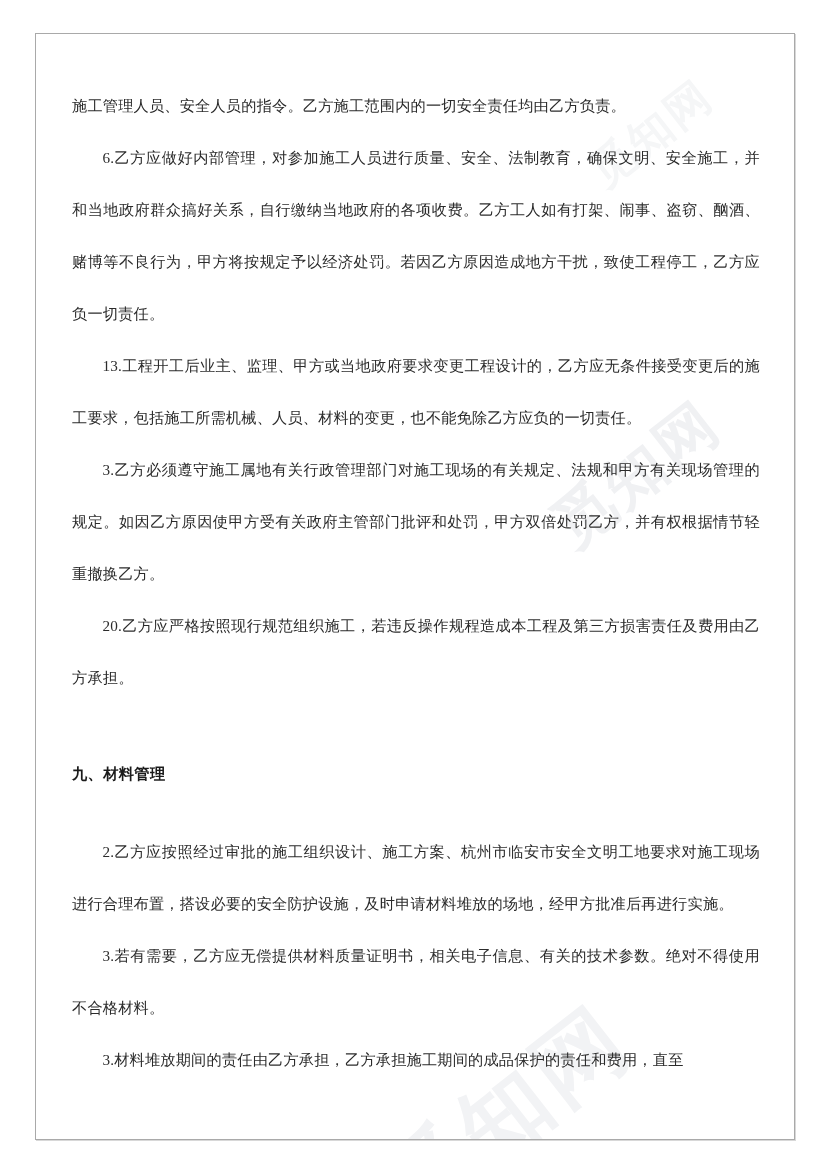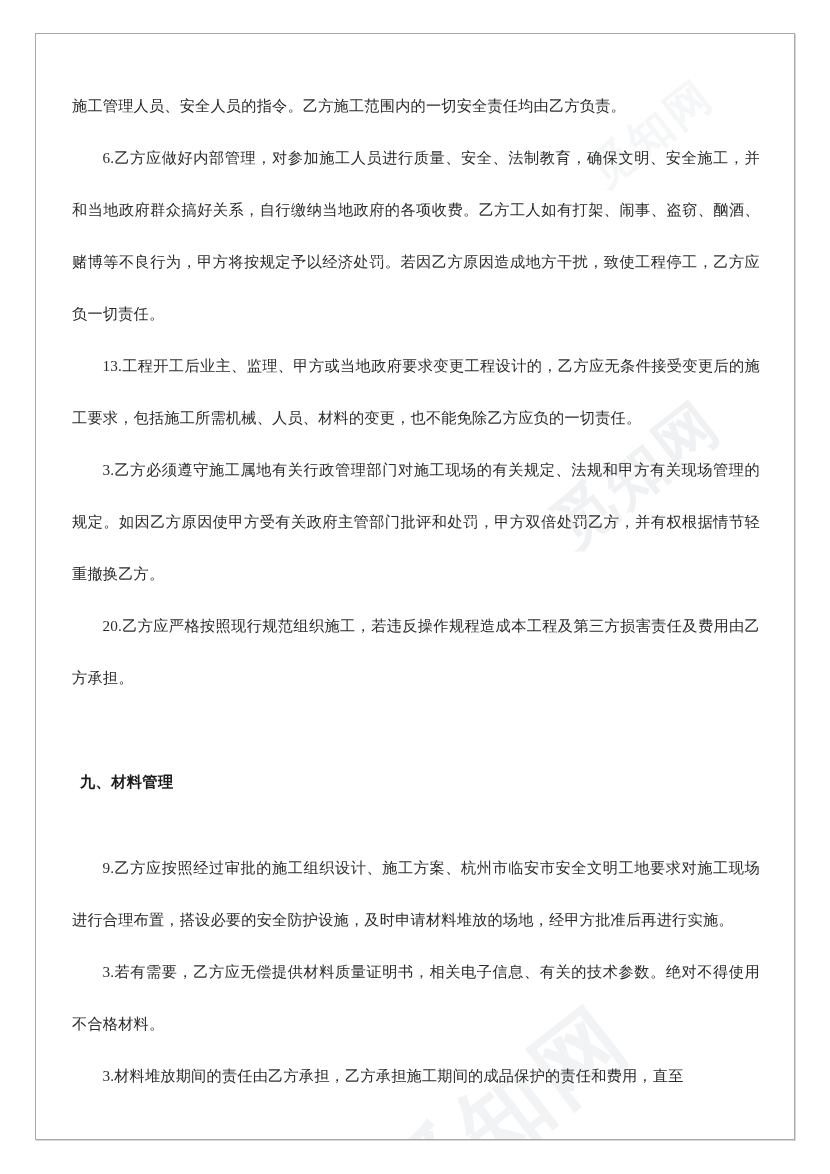--- a/index.html
+++ b/index.html
@@ -66,21 +66,21 @@
     text-justify: inter-ideograph;
     margin: 0;
     letter-spacing: 0.2px;
   }
   .para.indent { text-indent: 2em; }
   .heading {
     font-size: 15.2px;
     line-height: 52px;
     font-weight: 700;
     color: #1b1b1b;
-    margin: 8px;
+    margin: 0;
     letter-spacing: 0.4px;
   }
   .spacer-sm { height: 26px; }
   .spacer-md { height: 44px; }
 </style>
 </head>
 <body>
 
 <div id="page-sheet">
 
@@ -102,20 +102,20 @@
     <p class="para indent">3.乙方必须遵守施工属地有关行政管理部门对施工现场的有关规定、法规和甲方有关现场管理的规定。如因乙方原因使甲方受有关政府主管部门批评和处罚，甲方双倍处罚乙方，并有权根据情节轻重撤换乙方。</p>
 
     <p class="para indent">20.乙方应严格按照现行规范组织施工，若违反操作规程造成本工程及第三方损害责任及费用由乙方承担。</p>
 
     <div class="spacer-md"></div>
 
     <p class="heading">九、材料管理</p>
 
     <div class="spacer-sm"></div>
 
-    <p class="para indent">9.乙方应按照经过审批的施工组织设计、施工方案、杭州市临安市安全文明工地要求对施工现场进行合理布置，搭设必要的安全防护设施，及时申请材料堆放的场地，经甲方批准后再进行实施。</p>
+    <p class="para indent">2.乙方应按照经过审批的施工组织设计、施工方案、杭州市临安市安全文明工地要求对施工现场进行合理布置，搭设必要的安全防护设施，及时申请材料堆放的场地，经甲方批准后再进行实施。</p>
 
     <p class="para indent">3.若有需要，乙方应无偿提供材料质量证明书，相关电子信息、有关的技术参数。绝对不得使用不合格材料。</p>
 
     <p class="para indent">3.材料堆放期间的责任由乙方承担，乙方承担施工期间的成品保护的责任和费用，直至</p>
 
   </div>
 </div>
 
 </body></html>

